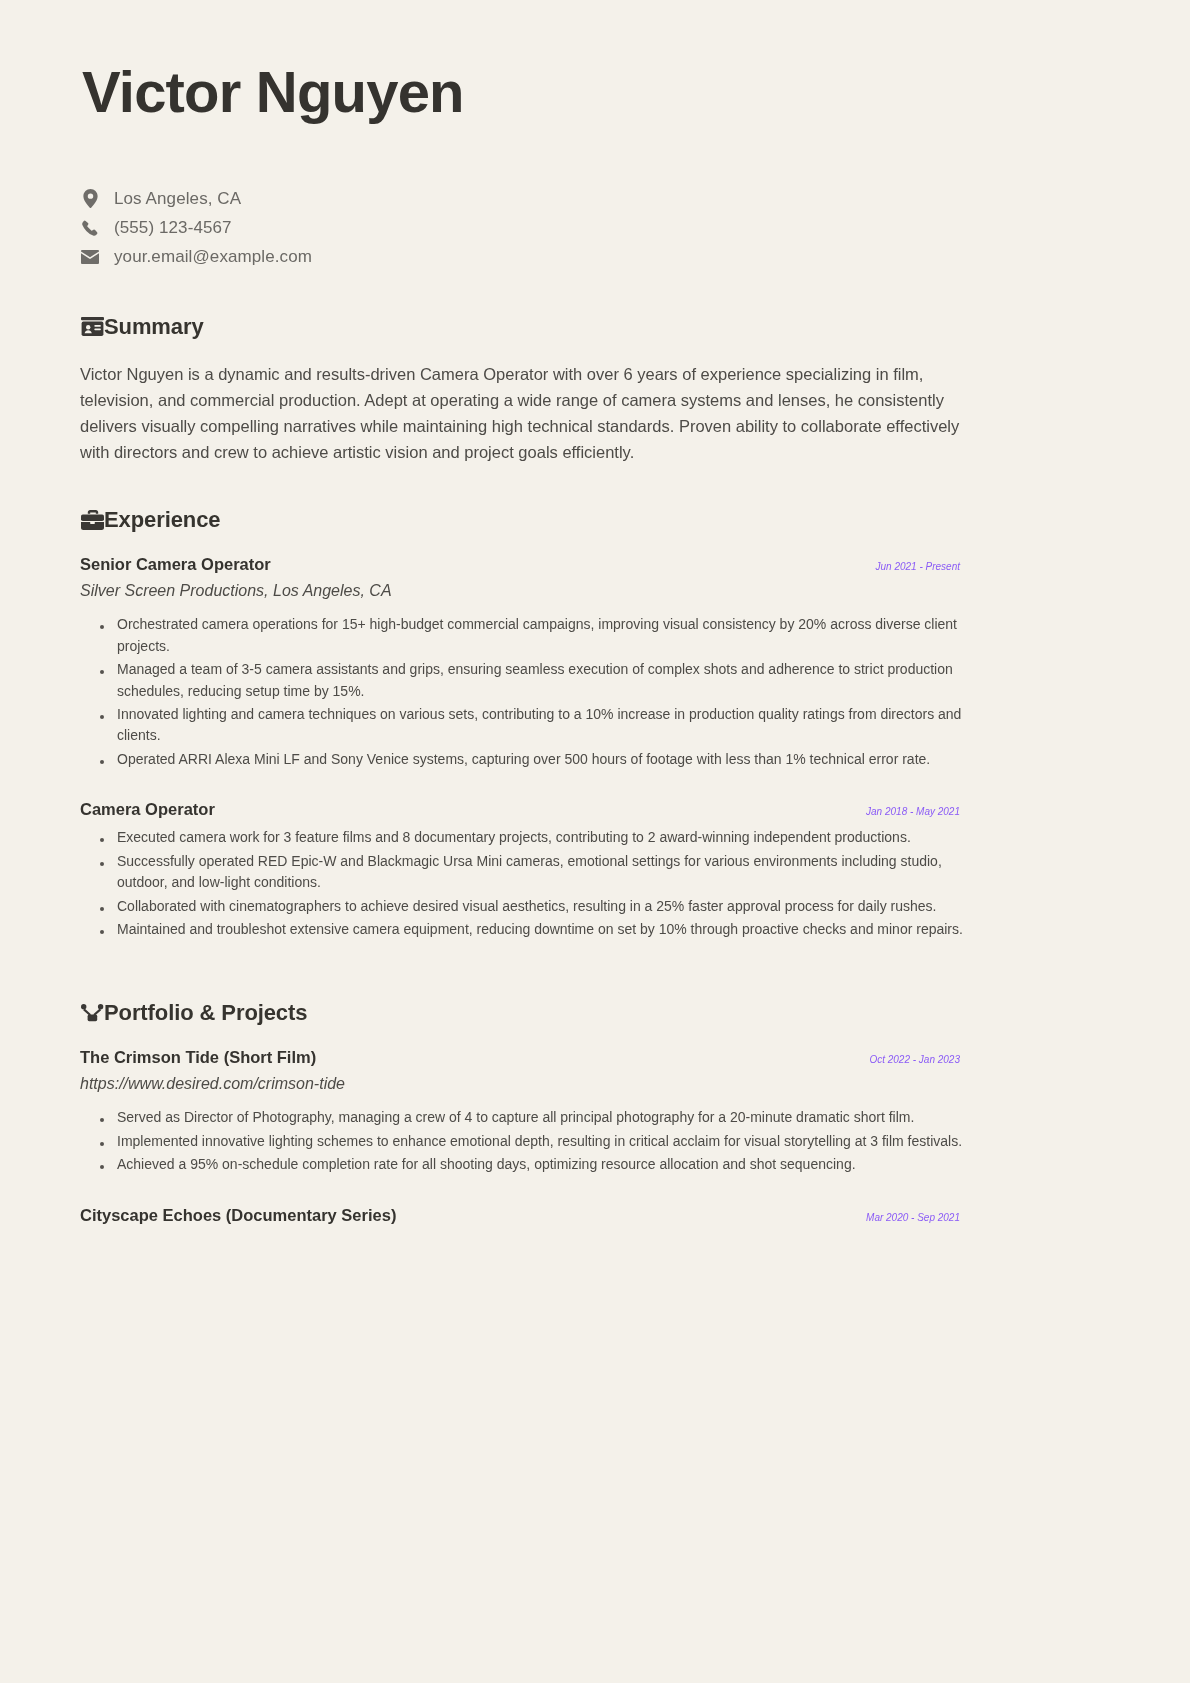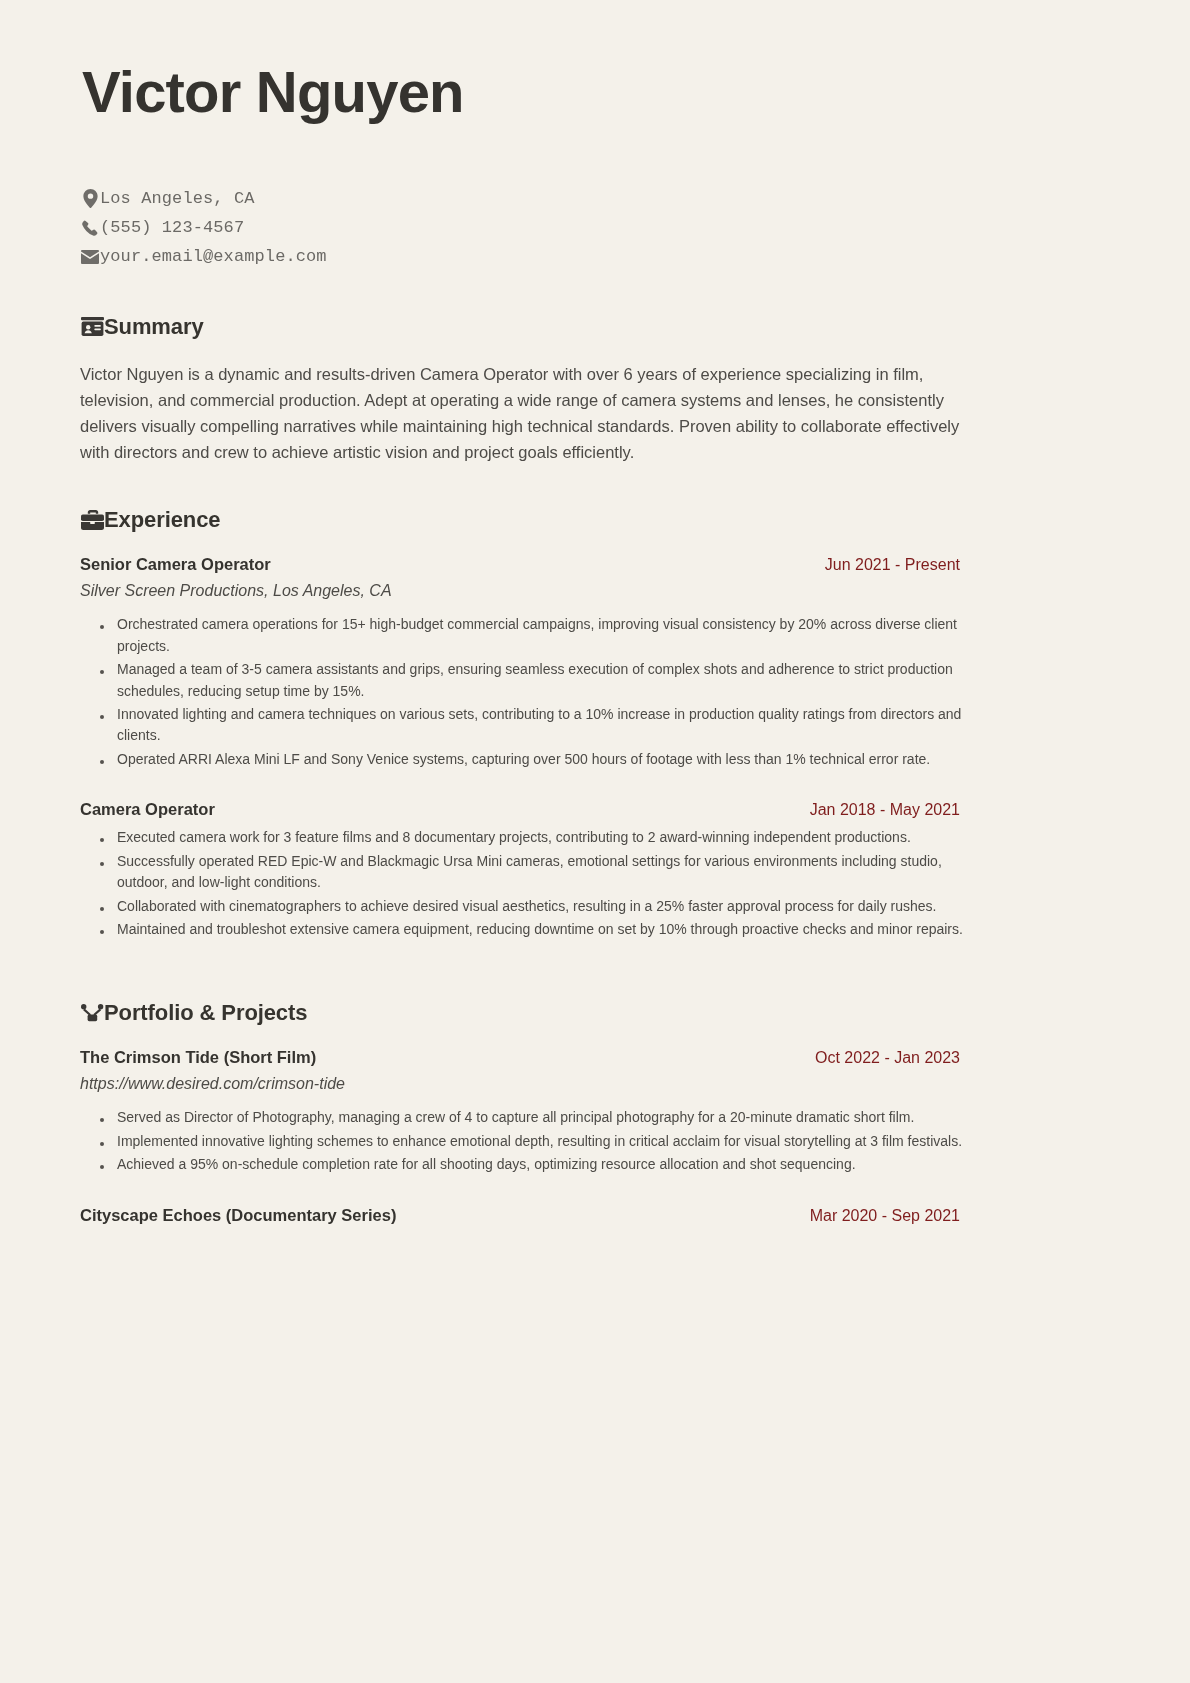--- a/index.html
+++ b/index.html
@@ -37,23 +37,23 @@
     display: flex;
     flex-wrap: wrap;
     column-gap: 0px;
   }
   .contact-col {
     width: 480px;
   }
   .contact-row {
     display: flex;
     align-items: center;
+    gap: 14px;
     height: 28px;
     margin-bottom: 1px;
-    font-family: Liberation Mono, monospace;
   }
   .contact-ico {
     width: 20px;
     min-width: 20px;
     display: flex;
     justify-content: center;
     align-items: center;
     color: #6f6d69;
   }
   .contact-txt {
@@ -101,22 +101,23 @@
     margin-bottom: 8px;
     max-width: 880px;
     gap: 26px;
   }
   .entry-title {
     font-size: 16.5px;
     font-weight: 700;
     color: #35332f;
   }
   .entry-date {
-    font-size: 16px;
-    color: #7f1d1d;
+    font-size: 10px;
+    font-style: italic;
+    color: #8b5cf6;
     white-space: nowrap;
   }
   .entry-sub {
     font-size: 16px;
     font-style: italic;
     color: #4d4b47;
     margin-bottom: 14px;
   }
 
   ul.bullets {

